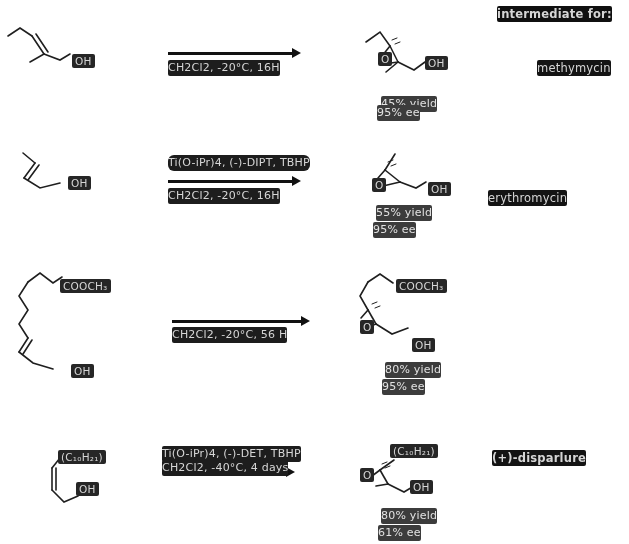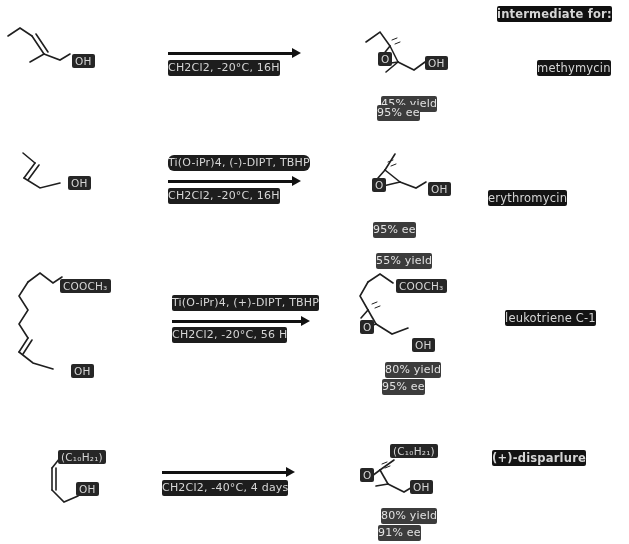--- a/index.html
+++ b/index.html
@@ -69,76 +69,75 @@
     <line x1="23" y1="22" x2="33" y2="6"></line>
     <line x1="23" y1="22" x2="38" y2="34"></line>
     <line x1="23" y1="22" x2="16" y2="30"></line>
     <line x1="38" y1="34" x2="21" y2="38"></line>
     <polyline points="38,34 54,40 64,34"></polyline>
     <line class="hash" x1="26" y1="14" x2="31" y2="12"></line>
     <line class="hash" x1="29" y1="18" x2="34" y2="16"></line>
   </svg>
   <span class="chip atom" style="left:372px;top:178px;">O</span>
   <span class="chip atom" style="left:428px;top:182px;">OH</span>
-  <span class="chip stat" style="left:376px;top:205px;margin-top:48px;">55% yield</span>
+  <span class="chip stat" style="left:376px;top:205px;">55% yield</span>
   <span class="chip stat" style="left:373px;top:222px;">95% ee</span>
   <span class="chip target" style="left:488px;top:190px;">erythromycin</span>
 
   <svg class="struct" style="left:8px;top:266px;" width="125" height="120" viewBox="0 0 125 120">
     <polyline points="20,16 32,7 45,17 54,11"></polyline>
     <polyline points="20,16 11,30 20,44 11,58 20,72"></polyline>
     <line x1="20" y1="72" x2="11" y2="86"></line>
     <line x1="24" y1="74" x2="15" y2="88"></line>
     <polyline points="11,86 25,97 45,103"></polyline>
   </svg>
   <span class="chip atom" style="left:60px;top:279px;">COOCH₃</span>
   <span class="chip atom" style="left:71px;top:364px;">OH</span>
 
-  <span class="chip" style="left:172px;top:295px;">Ti(O-iPr)4, (+)-DIPT, TBHP</span>
   <div class="arrow" style="left:172px;top:320px;width:130px;"></div>
   <span class="chip" style="left:172px;top:327px;">CH2Cl2, -20°C, 56 H</span>
 
   <svg class="struct" style="left:352px;top:266px;" width="115" height="120" viewBox="0 0 115 120">
     <polyline points="16,16 28,8 41,17"></polyline>
     <polyline points="16,16 8,30 16,44"></polyline>
     <line x1="16" y1="44" x2="24" y2="58"></line>
     <line x1="16" y1="44" x2="9" y2="52"></line>
     <line x1="24" y1="58" x2="13" y2="62"></line>
     <polyline points="24,58 40,68 56,62"></polyline>
     <line class="hash" x1="20" y1="38" x2="25" y2="36"></line>
     <line class="hash" x1="23" y1="42" x2="28" y2="40"></line>
   </svg>
   <span class="chip atom" style="left:396px;top:279px;">COOCH₃</span>
   <span class="chip atom" style="left:360px;top:320px;">O</span>
   <span class="chip atom" style="left:412px;top:338px;">OH</span>
   <span class="chip stat" style="left:385px;top:362px;">80% yield</span>
   <span class="chip stat" style="left:382px;top:379px;">95% ee</span>
-  <span class="chip target" style="left:505px;top:310px;">leukotriene C-1</span>
 
   <svg class="struct" style="left:38px;top:440px;" width="100" height="80" viewBox="0 0 100 80">
     <line x1="22" y1="18" x2="14" y2="28"></line>
     <line x1="14" y1="28" x2="14" y2="50"></line>
     <line x1="18" y1="28" x2="18" y2="50"></line>
     <polyline points="14,50 26,62 40,56"></polyline>
   </svg>
   <span class="chip atom" style="left:58px;top:450px;">(C₁₀H₂₁)</span>
   <span class="chip atom" style="left:76px;top:482px;">OH</span>
 
+  <span class="chip" style="left:162px;top:446px;">Ti(O-iPr)4, (-)-DET, TBHP</span>
   <div class="arrow" style="left:162px;top:471px;width:125px;"></div>
-  <span class="chip" style="left:162px;top:480px;">CH2Cl2, -40°C, 4 days</span>
+  <span class="chip" style="left:162px;top:460px;">CH2Cl2, -40°C, 4 days</span>
 
   <svg class="struct" style="left:352px;top:438px;" width="125" height="75" viewBox="0 0 125 75">
     <line x1="42" y1="22" x2="28" y2="32"></line>
     <line x1="28" y1="32" x2="36" y2="46"></line>
     <line x1="28" y1="32" x2="20" y2="38"></line>
     <line x1="36" y1="46" x2="24" y2="48"></line>
     <polyline points="36,46 52,54 62,48"></polyline>
     <line class="hash" x1="30" y1="26" x2="35" y2="24"></line>
     <line class="hash" x1="33" y1="30" x2="38" y2="28"></line>
   </svg>
   <span class="chip atom" style="left:390px;top:444px;">(C₁₀H₂₁)</span>
   <span class="chip atom" style="left:360px;top:468px;">O</span>
   <span class="chip atom" style="left:410px;top:480px;">OH</span>
   <span class="chip stat" style="left:381px;top:508px;">80% yield</span>
-  <span class="chip stat" style="left:378px;top:525px;">91% ee</span>
+  <span class="chip stat" style="left:378px;top:525px;">61% ee</span>
   <span class="chip target" style="left:492px;top:450px;font-weight:bold;">(+)-disparlure</span>
 
 </div>
 
 </body></html>

